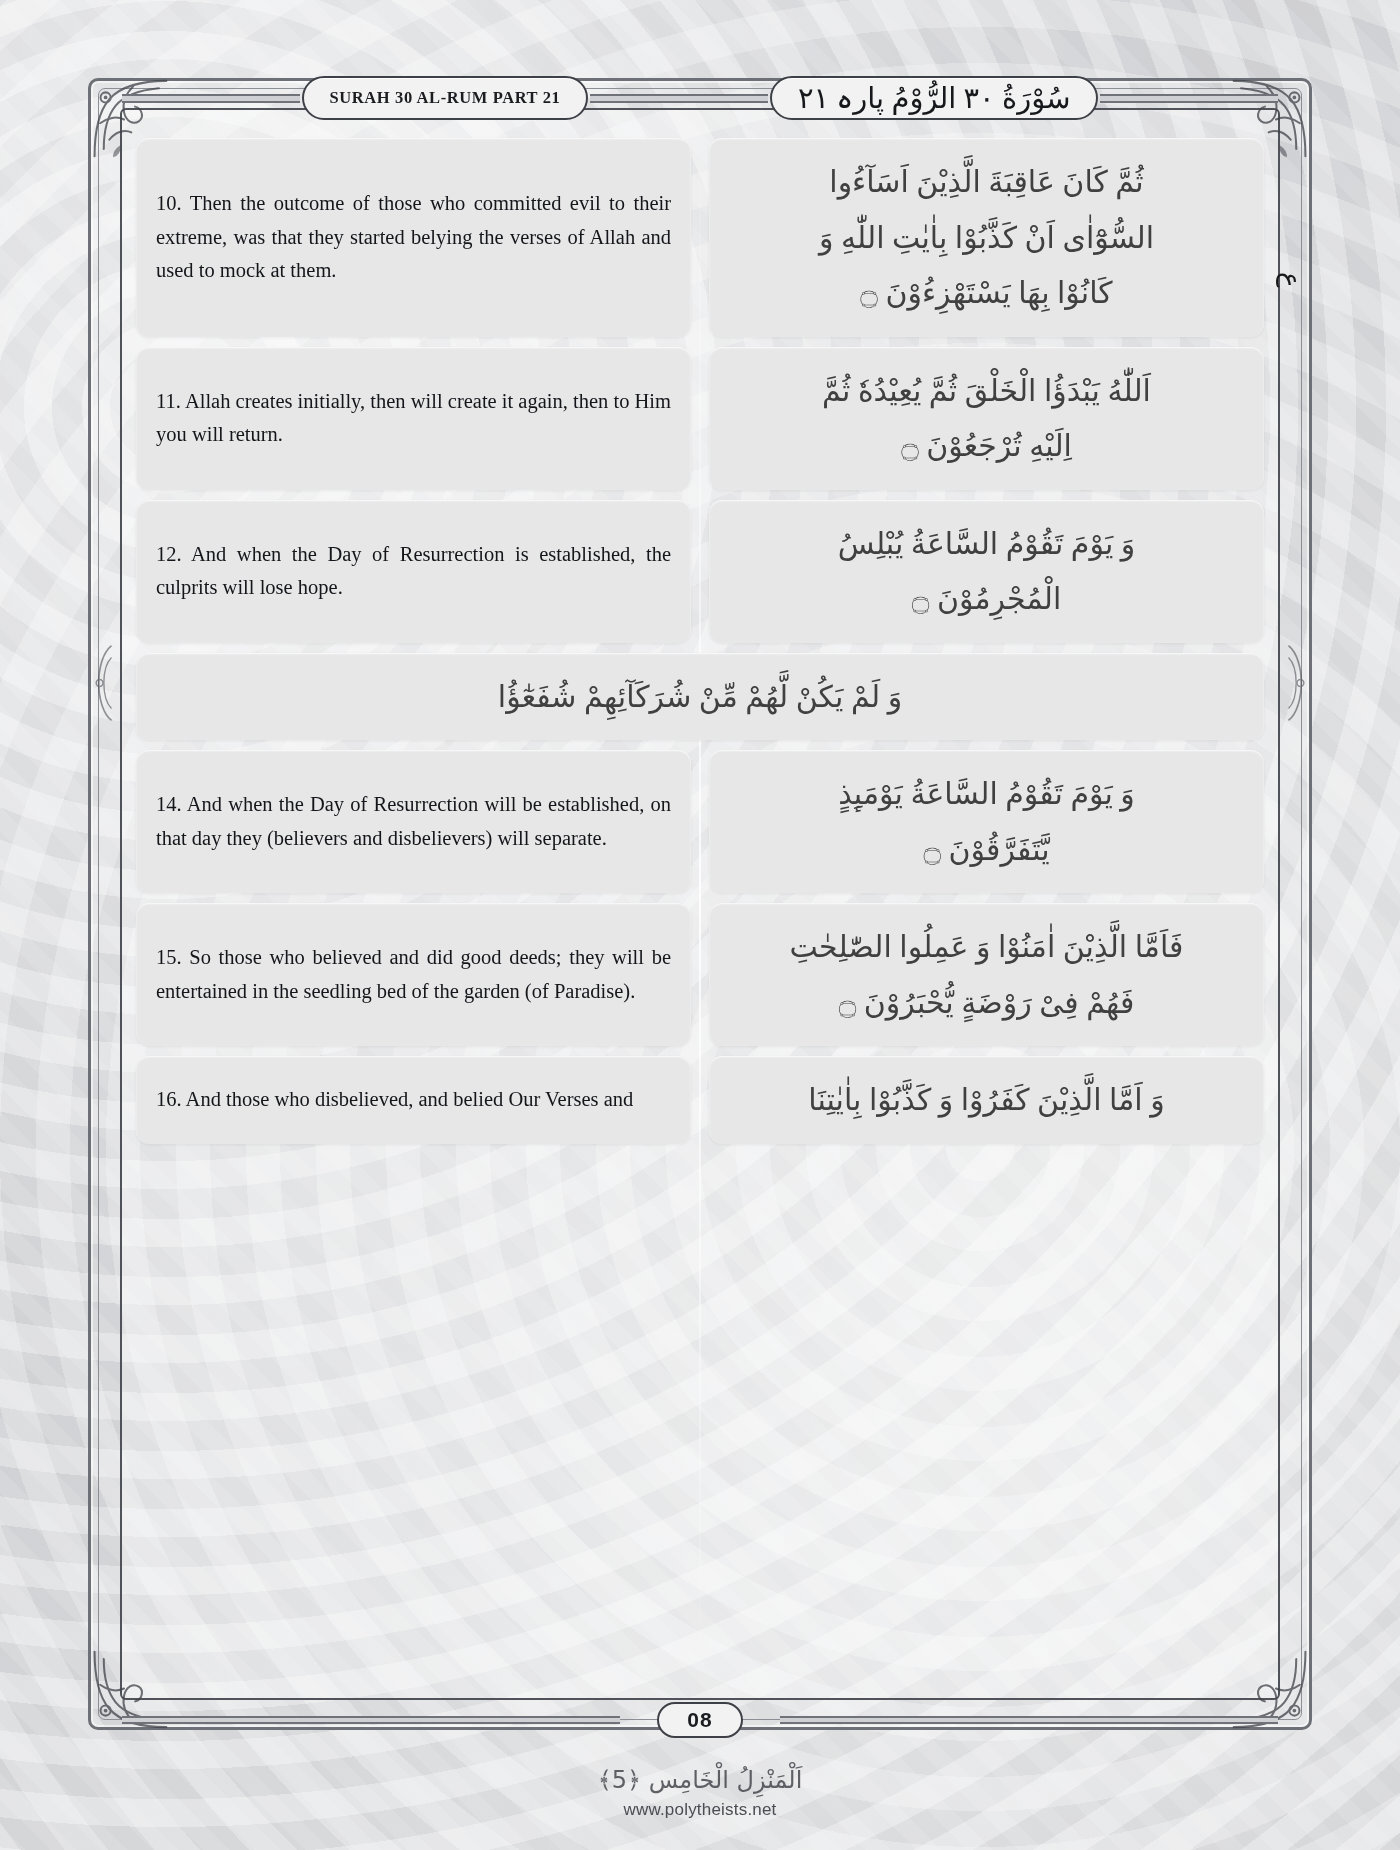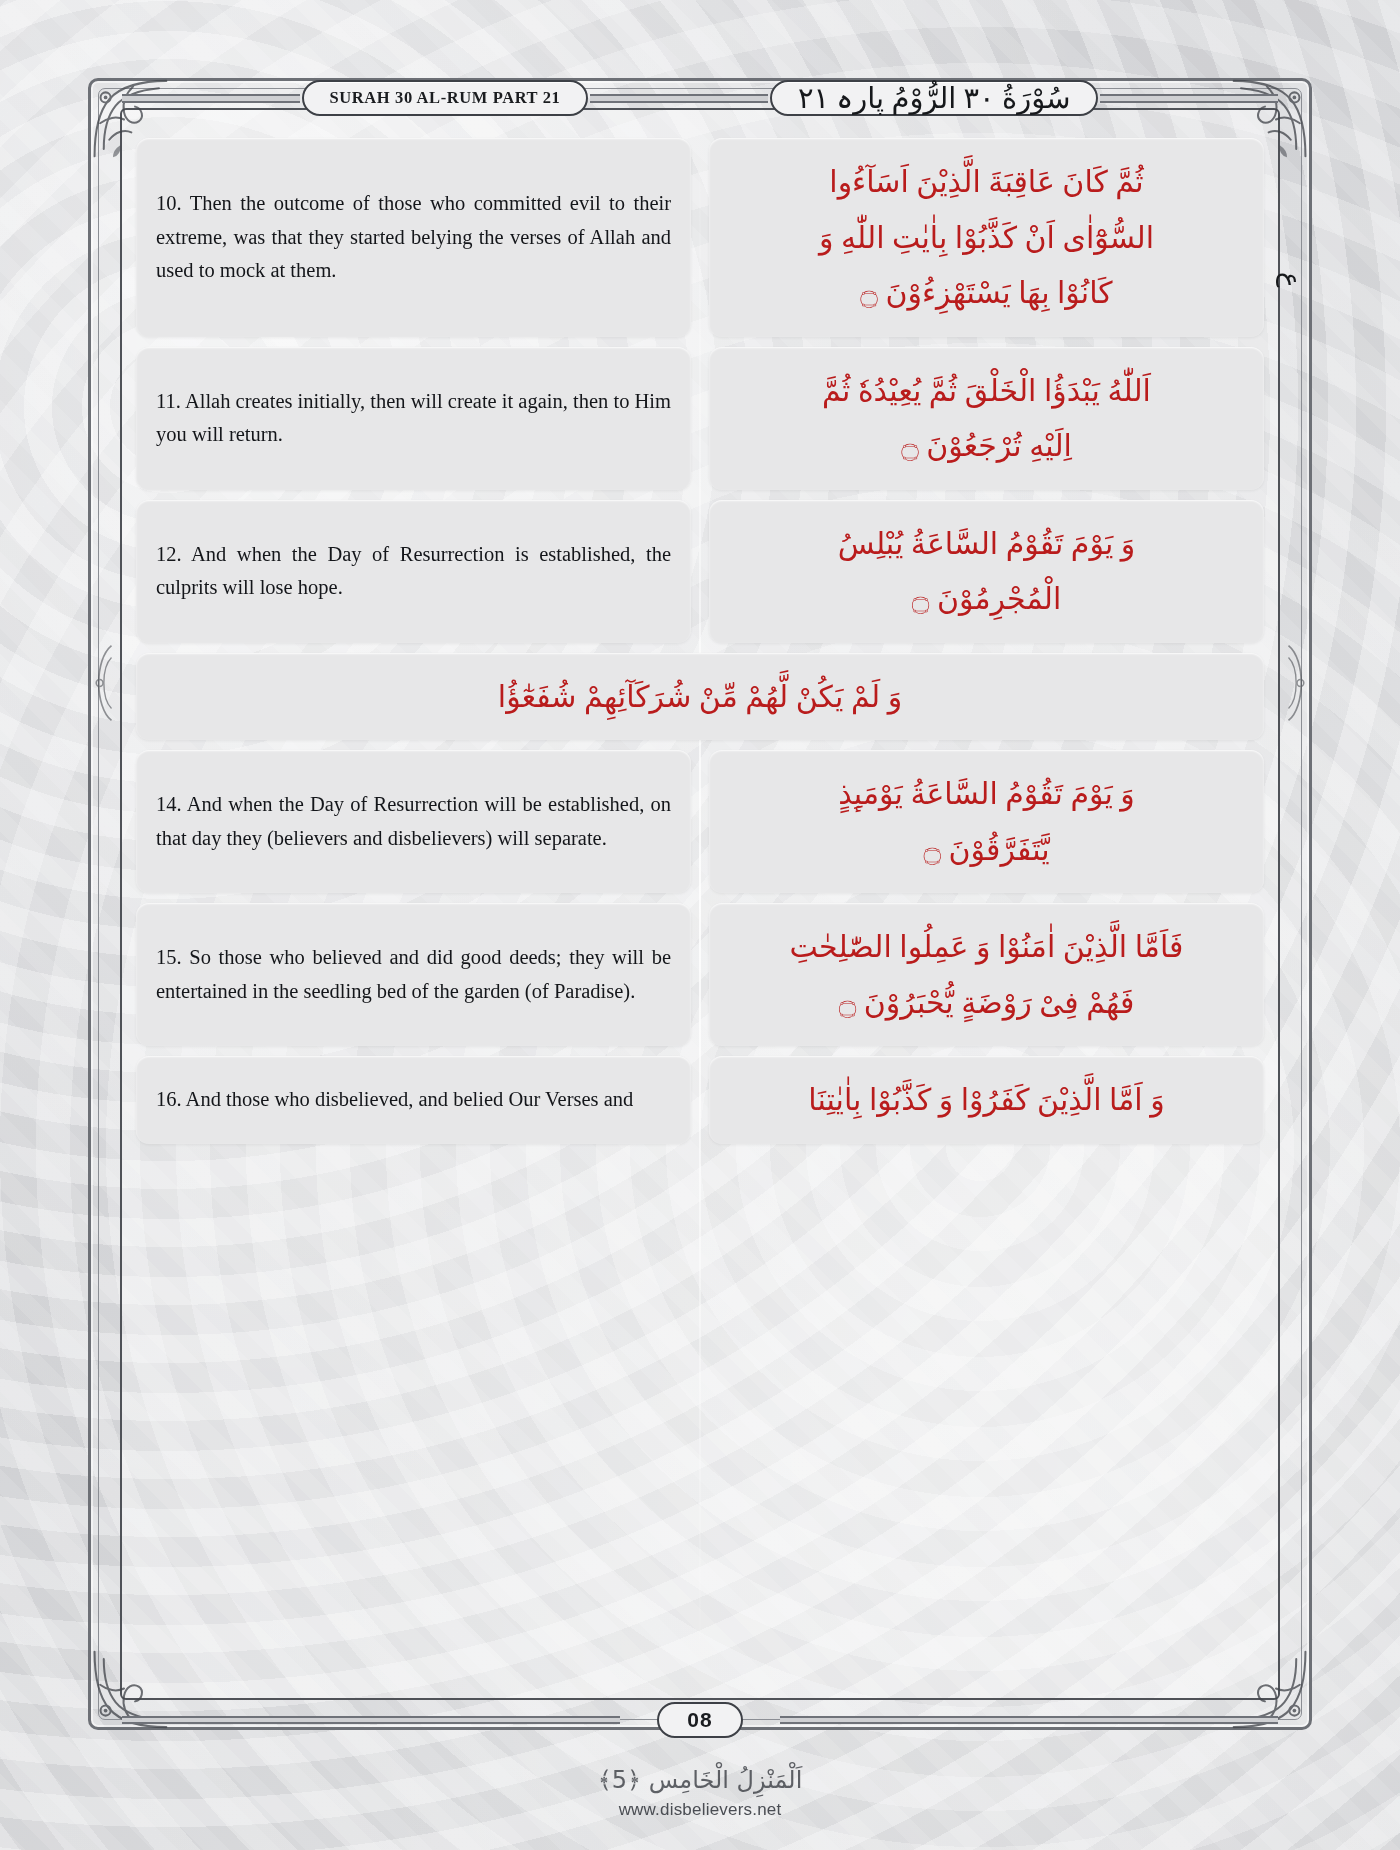--- a/index.html
+++ b/index.html
@@ -97,21 +97,21 @@
     height: 9px;
     border-top: 2px solid #6f7279;
     border-bottom: 2px solid #6f7279;
     background: #cfd0d3;
     margin: 0 2px;
   }
   .cartouche {
     background: #f2f2f3;
     border: 2.5px solid #3d4046;
     border-radius: 26px;
-    height: 36px;
+    height: 44px;
     display: flex;
     align-items: center;
     justify-content: center;
     padding: 0 26px;
     box-shadow: 0 1px 0 rgba(255,255,255,.8) inset;
     z-index: 3;
   }
   .cartouche-title {
     font-family: "Liberation Serif", serif;
     font-size: 16.5px;
@@ -169,21 +169,21 @@
     text-align-last: left;
     hyphens: none;
   }
 
   .cell.ar {
     direction: rtl;
     text-align: center;
     font-family: "DejaVu Sans", sans-serif;
     font-size: 30px;
     line-height: 1.85;
-    color: #b91c1c;
+    color: #404040;
     word-spacing: -2px;
     justify-content: space-between;
   }
   .cell.ar .aline { display: block; white-space: nowrap; }
 
   
   .col-sep {
     position: absolute;
     left: 50%;
     top: 140px;
@@ -419,16 +419,16 @@
   <div class="footer-band">
     <div class="rule"></div>
     <div class="page-pill">
       <span>08</span>
     </div>
     <div class="rule"></div>
   </div>
 
   <div class="footer-text">
     <div class="manzil">اَلْمَنْزِلُ الْخَامِس ﴿5﴾</div>
-    <div class="website">www.disbelievers.net</div>
+    <div class="website">www.polytheists.net</div>
   </div>
 
 </div>
 
 </body></html>

